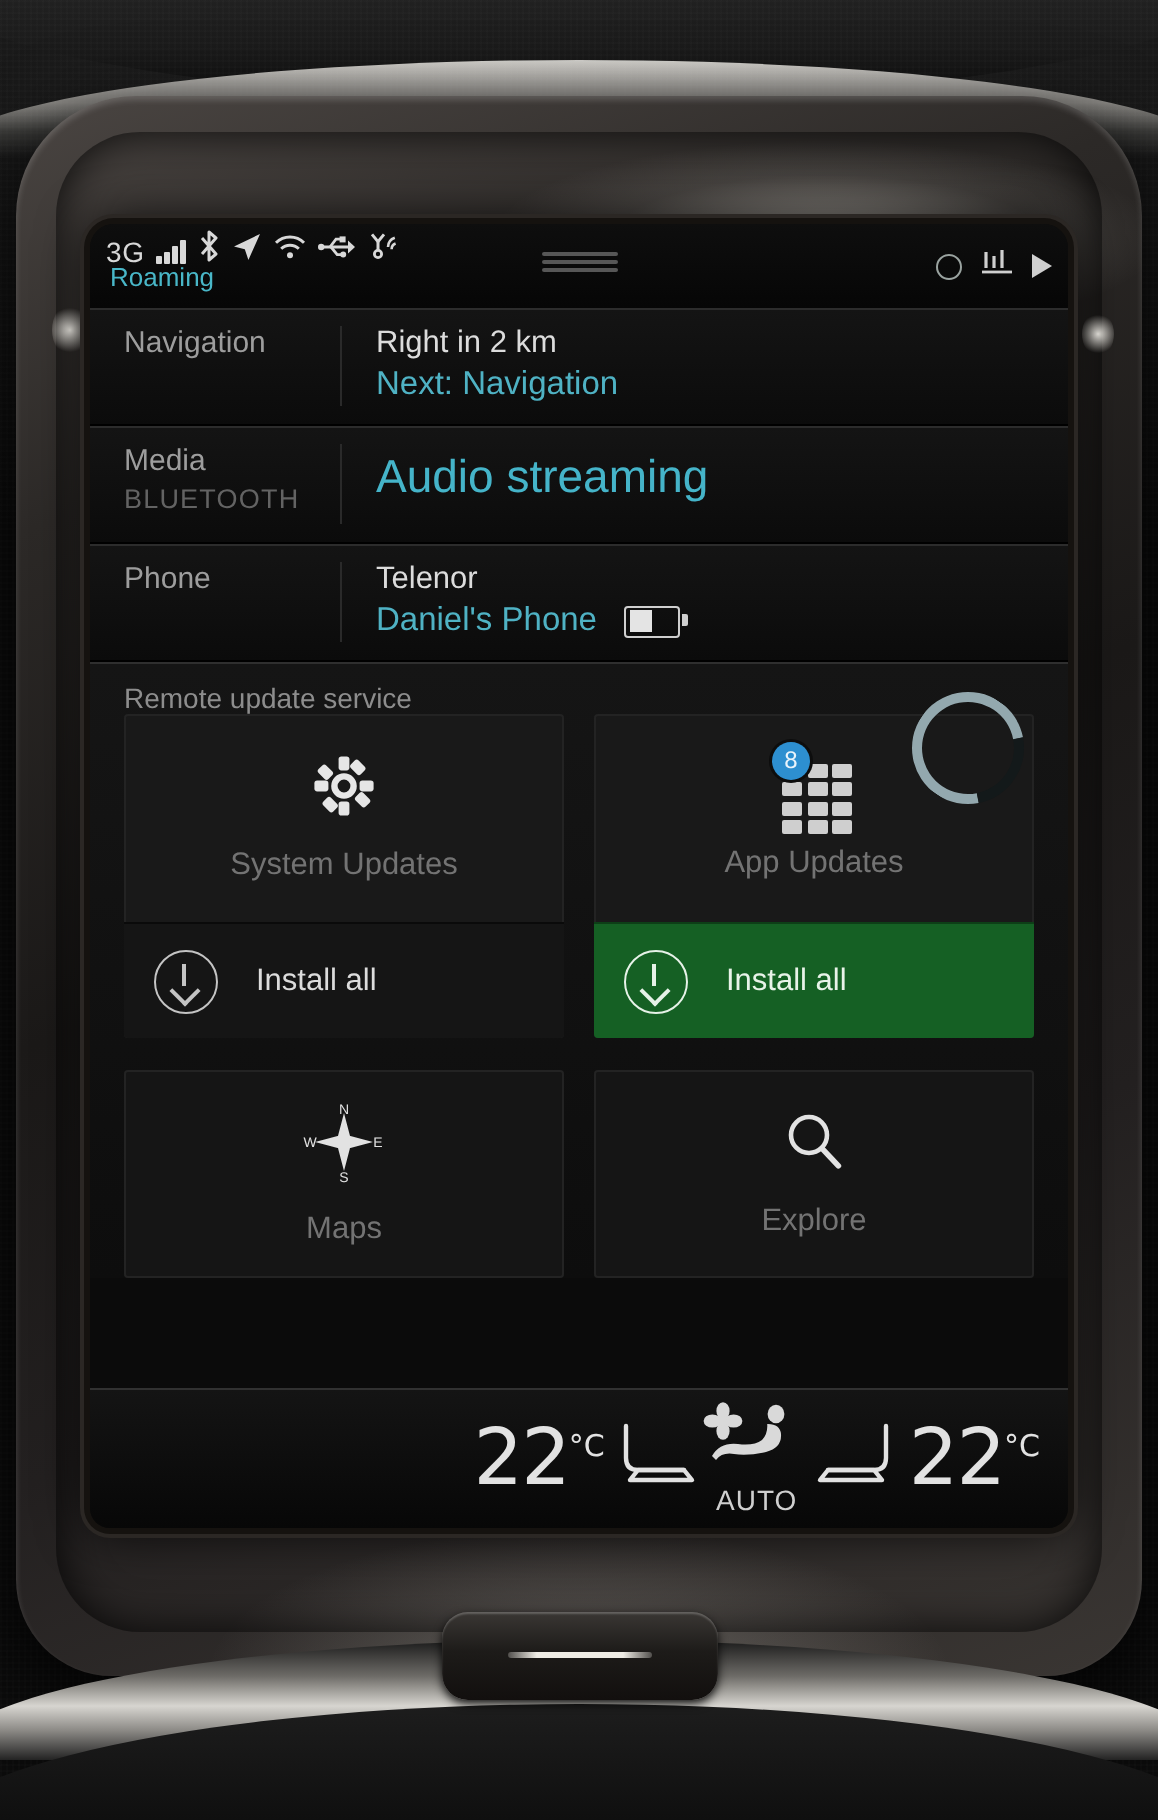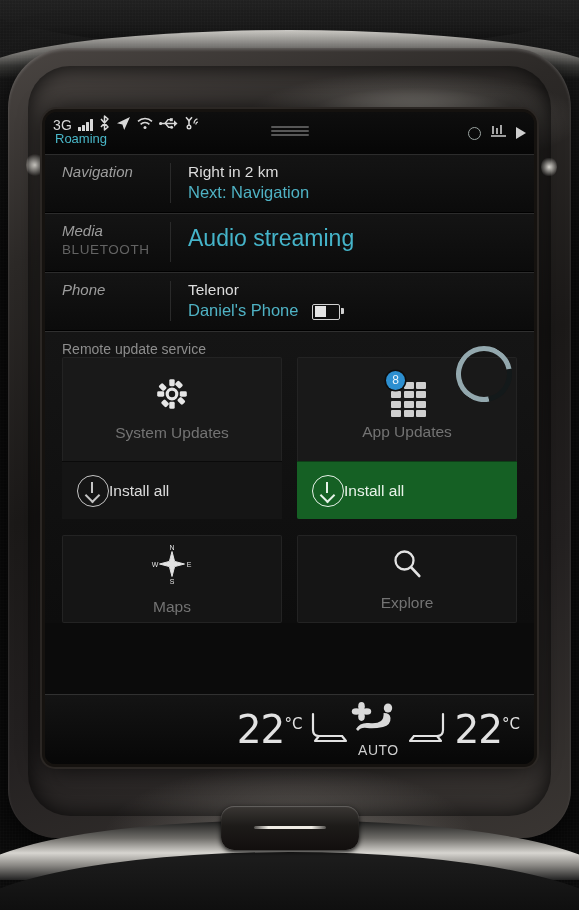--- a/index.html
+++ b/index.html
@@ -108,21 +108,21 @@
   
   .rows{background:#090909;}
   .row{
     display:flex;align-items:flex-start;position:relative;
     background:linear-gradient(#141414,#0b0b0b);
     border-top:1px solid #2c2c2c;
     border-bottom:1px solid #000;
     padding:8px 0 9px 0;
   }
   .row .label{width:125px;padding-left:17px;box-sizing:border-box;}
-  .row .label .ttl{color:#9d9d9d;font-size:15px;font-style:italic;}
+  .row .label .ttl{color:#9d9d9d;font-size:15px;}
   .row .label .sub{color:#636363;font-size:13.5px;letter-spacing:.6px;margin-top:3px;}
   .row .body{flex:1;border-left:1px solid #2a2a2a;padding-left:17px;min-height:40px;}
   .row .l1{color:#dcdcdc;font-size:15.5px;}
   .row .l2{color:#4fb2c4;font-size:16.5px;margin-top:2px;}
   .row.media .l1{color:#45b4c9;font-size:23px;line-height:1.15;margin-top:3px;}
   .batt{
     display:inline-block;vertical-align:middle;margin-left:9px;
     width:26px;height:14px;border:1.8px solid #cfcfcf;border-radius:2px;position:relative;
   }
   .batt::after{content:"";position:absolute;right:-5px;top:3px;width:3px;height:6px;background:#cfcfcf;border-radius:0 1px 1px 0;}
@@ -142,35 +142,35 @@
   
   .tiles{padding:0 17px 0 17px;}
   .tilerow{display:flex;gap:15px;}
   .tile{
     flex:1;background:#191919;border-radius:2px;overflow:hidden;
     box-shadow:inset 0 0 0 1px #232323;
   }
   .tile-top{height:104px;display:flex;flex-direction:column;align-items:center;justify-content:center;gap:9px;}
   .tile-lbl{color:#737373;font-size:15.5px;}
   .tile-act{
-    height:57px;display:flex;align-items:center;padding-left:15px;
+    height:57px;display:flex;align-items:center;gap:19px;padding-left:15px;
     border-top:1px solid #0a0a0a;background:#151515;
   }
   .tile-act.green{background:#156024;border-top:1px solid #0d3f17;}
   .tile-act .atxt{color:#dcdcdc;font-size:15.5px;}
   .tile-act.green .atxt{color:#e8f3e9;}
   .dl{width:30px;height:30px;border-radius:50%;border:1.8px solid #c4c4c4;position:relative;flex:none;}
   .tile-act.green .dl{border-color:#e6f2e8;}
   .dl::before{content:"";position:absolute;left:13px;top:6px;width:2.4px;height:11px;background:#c4c4c4;}
   .dl::after{content:"";position:absolute;left:9px;top:14px;width:9px;height:9px;border-right:2.4px solid #c4c4c4;border-bottom:2.4px solid #c4c4c4;transform:rotate(45deg);}
   .tile-act.green .dl::before{background:#e6f2e8;}
   .tile-act.green .dl::after{border-right-color:#e6f2e8;border-bottom-color:#e6f2e8;}
 
   .tilerow.second{margin-top:16px;}
-  .tile.plain .tile-top{height:88px;}
+  .tile.plain .tile-top{height:104px;}
   .tile.plain{background:#151515;}
 
   
   .appgrid{position:relative;width:38px;height:36px;}
   .appgrid .cells{display:grid;grid-template-columns:repeat(3,10px);grid-template-rows:repeat(4,7px);gap:2.5px;position:absolute;left:3px;top:4px;}
   .appgrid .cells i{display:block;background:#cfcfcf;border-radius:1px;}
   .badge{
     position:absolute;left:-2px;top:-7px;width:19px;height:19px;border-radius:50%;
     background:#2d8fd0;color:#eaf4fb;font-size:12px;line-height:19px;text-align:center;
     box-shadow:0 0 0 1.5px #0d0d0d;

